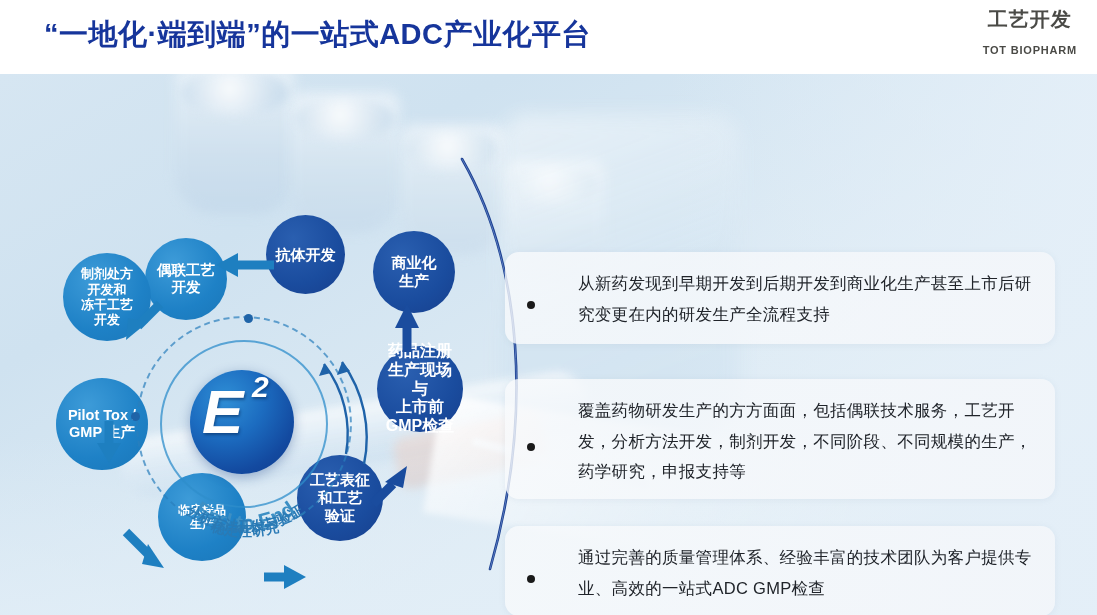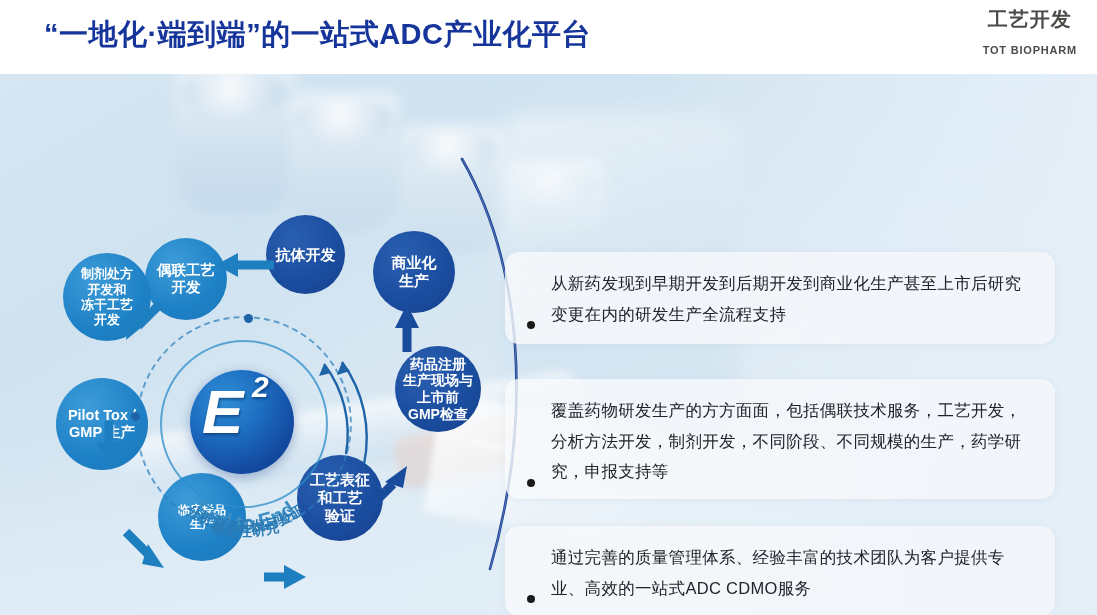--- a/index.html
+++ b/index.html
@@ -89,21 +89,21 @@
   .swoop{position:absolute;left:120px;top:230px;width:250px;height:250px;z-index:5;overflow:visible;}
 
   .arrow{position:absolute;z-index:7;}
   .curveline{position:absolute;left:430px;top:80px;width:130px;height:420px;z-index:8;overflow:visible;}
 
   
   .panel{position:absolute;border-radius:14px;
          background:linear-gradient(100deg,rgba(248,250,252,.80),rgba(243,246,250,.90));
          box-shadow:0 1px 6px rgba(130,155,180,.12);
          box-sizing:border-box;padding:16px 22px 16px 18px;z-index:20;}
-  .bullet-row{display:flex;align-items:flex-end;}
+  .bullet-row{display:flex;align-items:center;gap:27px;}
   .dot{flex:0 0 auto;width:8px;height:8px;border-radius:50%;background:#1a1a1a;margin:12px 16px 0 4px;}
   .ptext{font-size:16.5px;line-height:1.85;color:#20242a;letter-spacing:.3px;}
   #p1{left:505px;top:178px;width:550px;height:92px;}
   #p2{left:505px;top:305px;width:550px;height:120px;}
   #p3{left:505px;top:452px;width:550px;height:90px;}
 </style>
 </head>
 <body>
 
 <div id="slide">
@@ -218,21 +218,21 @@
       </div>
 
       <div class="node light" style="left:158px;top:399px;width:88px;height:88px;font-size:12px;">
         <span>临床样品<br>生产</span>
       </div>
 
       <div class="node dark" style="left:297px;top:381px;width:86px;height:86px;font-size:15px;align-items:center;">
         <span>工艺表征<br>和工艺<br>验证</span>
       </div>
 
-      <div class="node dark" style="left:395px;top:272px;width:86px;height:86px;font-size:14px;">
+      <div class="node dark" style="left:377px;top:272px;width:86px;height:86px;font-size:16px;">
         <span>药品注册<br>生产现场与<br>上市前<br>GMP检查</span>
       </div>
 
       <div class="node dark" style="left:373px;top:157px;width:82px;height:82px;font-size:15px;">
         <span>商业化<br>生产</span>
       </div>
 
     </div>
 
     <svg class="curveline" viewBox="0 0 130 420">
@@ -250,18 +250,18 @@
     <div class="panel" id="p2">
       <div class="bullet-row">
         <div class="dot"></div>
         <div class="ptext">覆盖药物研发生产的方方面面，包括偶联技术服务，工艺开发，分析方法开发，制剂开发，不同阶段、不同规模的生产，药学研究，申报支持等</div>
       </div>
     </div>
 
     <div class="panel" id="p3">
       <div class="bullet-row">
         <div class="dot"></div>
-        <div class="ptext">通过完善的质量管理体系、经验丰富的技术团队为客户提供专业、高效的一站式ADC CDMO服务</div>
+        <div class="ptext">通过完善的质量管理体系、经验丰富的技术团队为客户提供专业、高效的一站式ADC GMP检查</div>
       </div>
     </div>
 
   </div>
 </div>
 
 </body></html>

